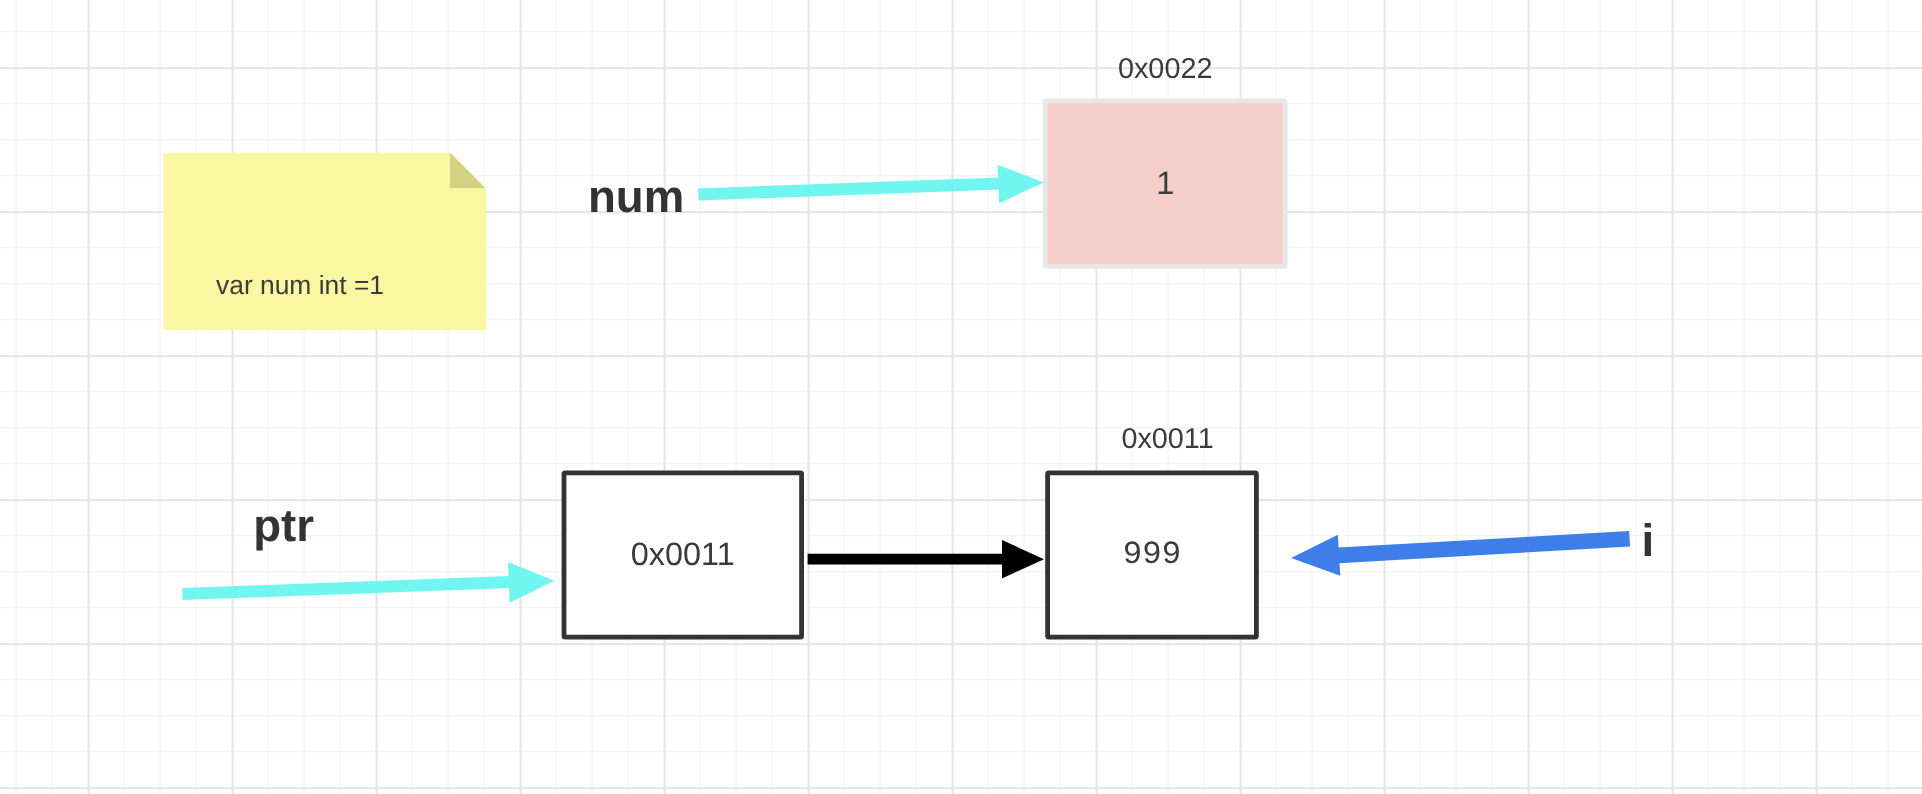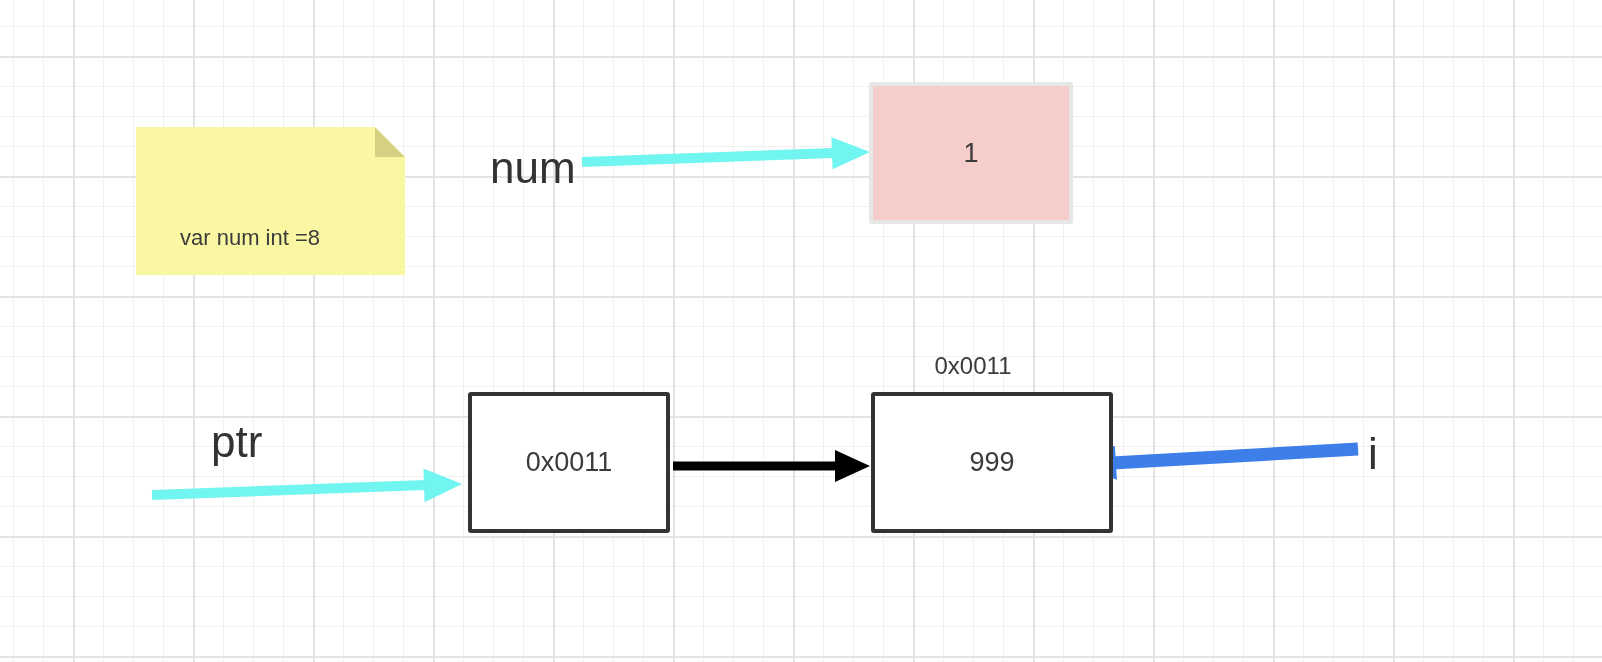--- a/index.html
+++ b/index.html
@@ -69,41 +69,42 @@
     border: 4px solid var(--pink_border);
   }
   .cell-ptr {
     left: 468px; top: 392px;
     width: 202px; height: 141px;
     background: #ffffff;
     border: 4px solid var(--box_border);
   }
   .cell-i {
     left: 871px; top: 392px;
-    width: 242px; height: 141px;
+    width: 178px; height: 141px;
     background: #ffffff;
     border: 4px solid var(--box_border);
+    font-family: Liberation Mono, monospace;
   }
 
   .addr {
     position: absolute;
     width: 204px;
     text-align: center;
     font-size: 24px;
     color: var(--text_dark);
     line-height: 1;
   }
   .addr-num { left: 869px; top: 46px; }
   .addr-ptr { left: 468px; top: 354px; }
   .addr-i   { left: 871px; top: 354px; }
 
   .varlabel {
     position: absolute;
-    font-weight: normal;
-    font-size: 44px;
+    font-weight: bold;
+    font-size: 38px;
     line-height: 1;
     color: #333333;
   }
   .varlabel-num { left: 490px;  top: 146px; }
   .varlabel-ptr { left: 211px;  top: 420px; }
   .varlabel-i   { left: 1368px; top: 432px; }
 
   .shaft-cyan  { stroke: var(--cyan_arrow);  fill: none; }
   .head-cyan   { fill: var(--cyan_arrow);  stroke: none; }
   .shaft-blue  { stroke: var(--blue_arrow);  fill: none; }
@@ -112,21 +113,21 @@
   .head-black  { fill: var(--black_arrow); stroke: none; }
 </style>
 </head>
 <body>
 
 <div class="canvas">
 
   <div class="note">
     <div class="note-fold"></div>
     <div class="note-code">
-      <div>var num int =8</div>
+      <div>var num int =1</div>
       <div>var i =999</div>
       <div>var ptr *int =&amp;i</div>
     </div>
   </div>
 
   <svg class="arrow-layer">
     <g>
       <line class="shaft-cyan" x1="582" y1="162" x2="834" y2="153" stroke-width="10"></line>
       <polygon class="head-cyan" points="870,152 832.6,169.3 831.4,137.3"></polygon>
     </g>
@@ -137,20 +138,21 @@
     <g>
       <line class="shaft-black" x1="673" y1="466" x2="838" y2="466" stroke-width="9"></line>
       <polygon class="head-black" points="870,466 835,450 835,482"></polygon>
     </g>
     <g>
       <line class="shaft-blue" x1="1358" y1="449" x2="1112" y2="463" stroke-width="13"></line>
       <polygon class="head-blue" points="1076,465 1114.9,445.7 1116.9,479.7"></polygon>
     </g>
   </svg>
 
+  <div class="addr addr-num">0x0022</div>
   <div class="addr addr-i">0x0011</div>
 
   <div class="cell cell-num">
     <span>1</span>
   </div>
   <div class="cell cell-ptr">
     <span>0x0011</span>
   </div>
   <div class="cell cell-i">
     <span>999</span>

